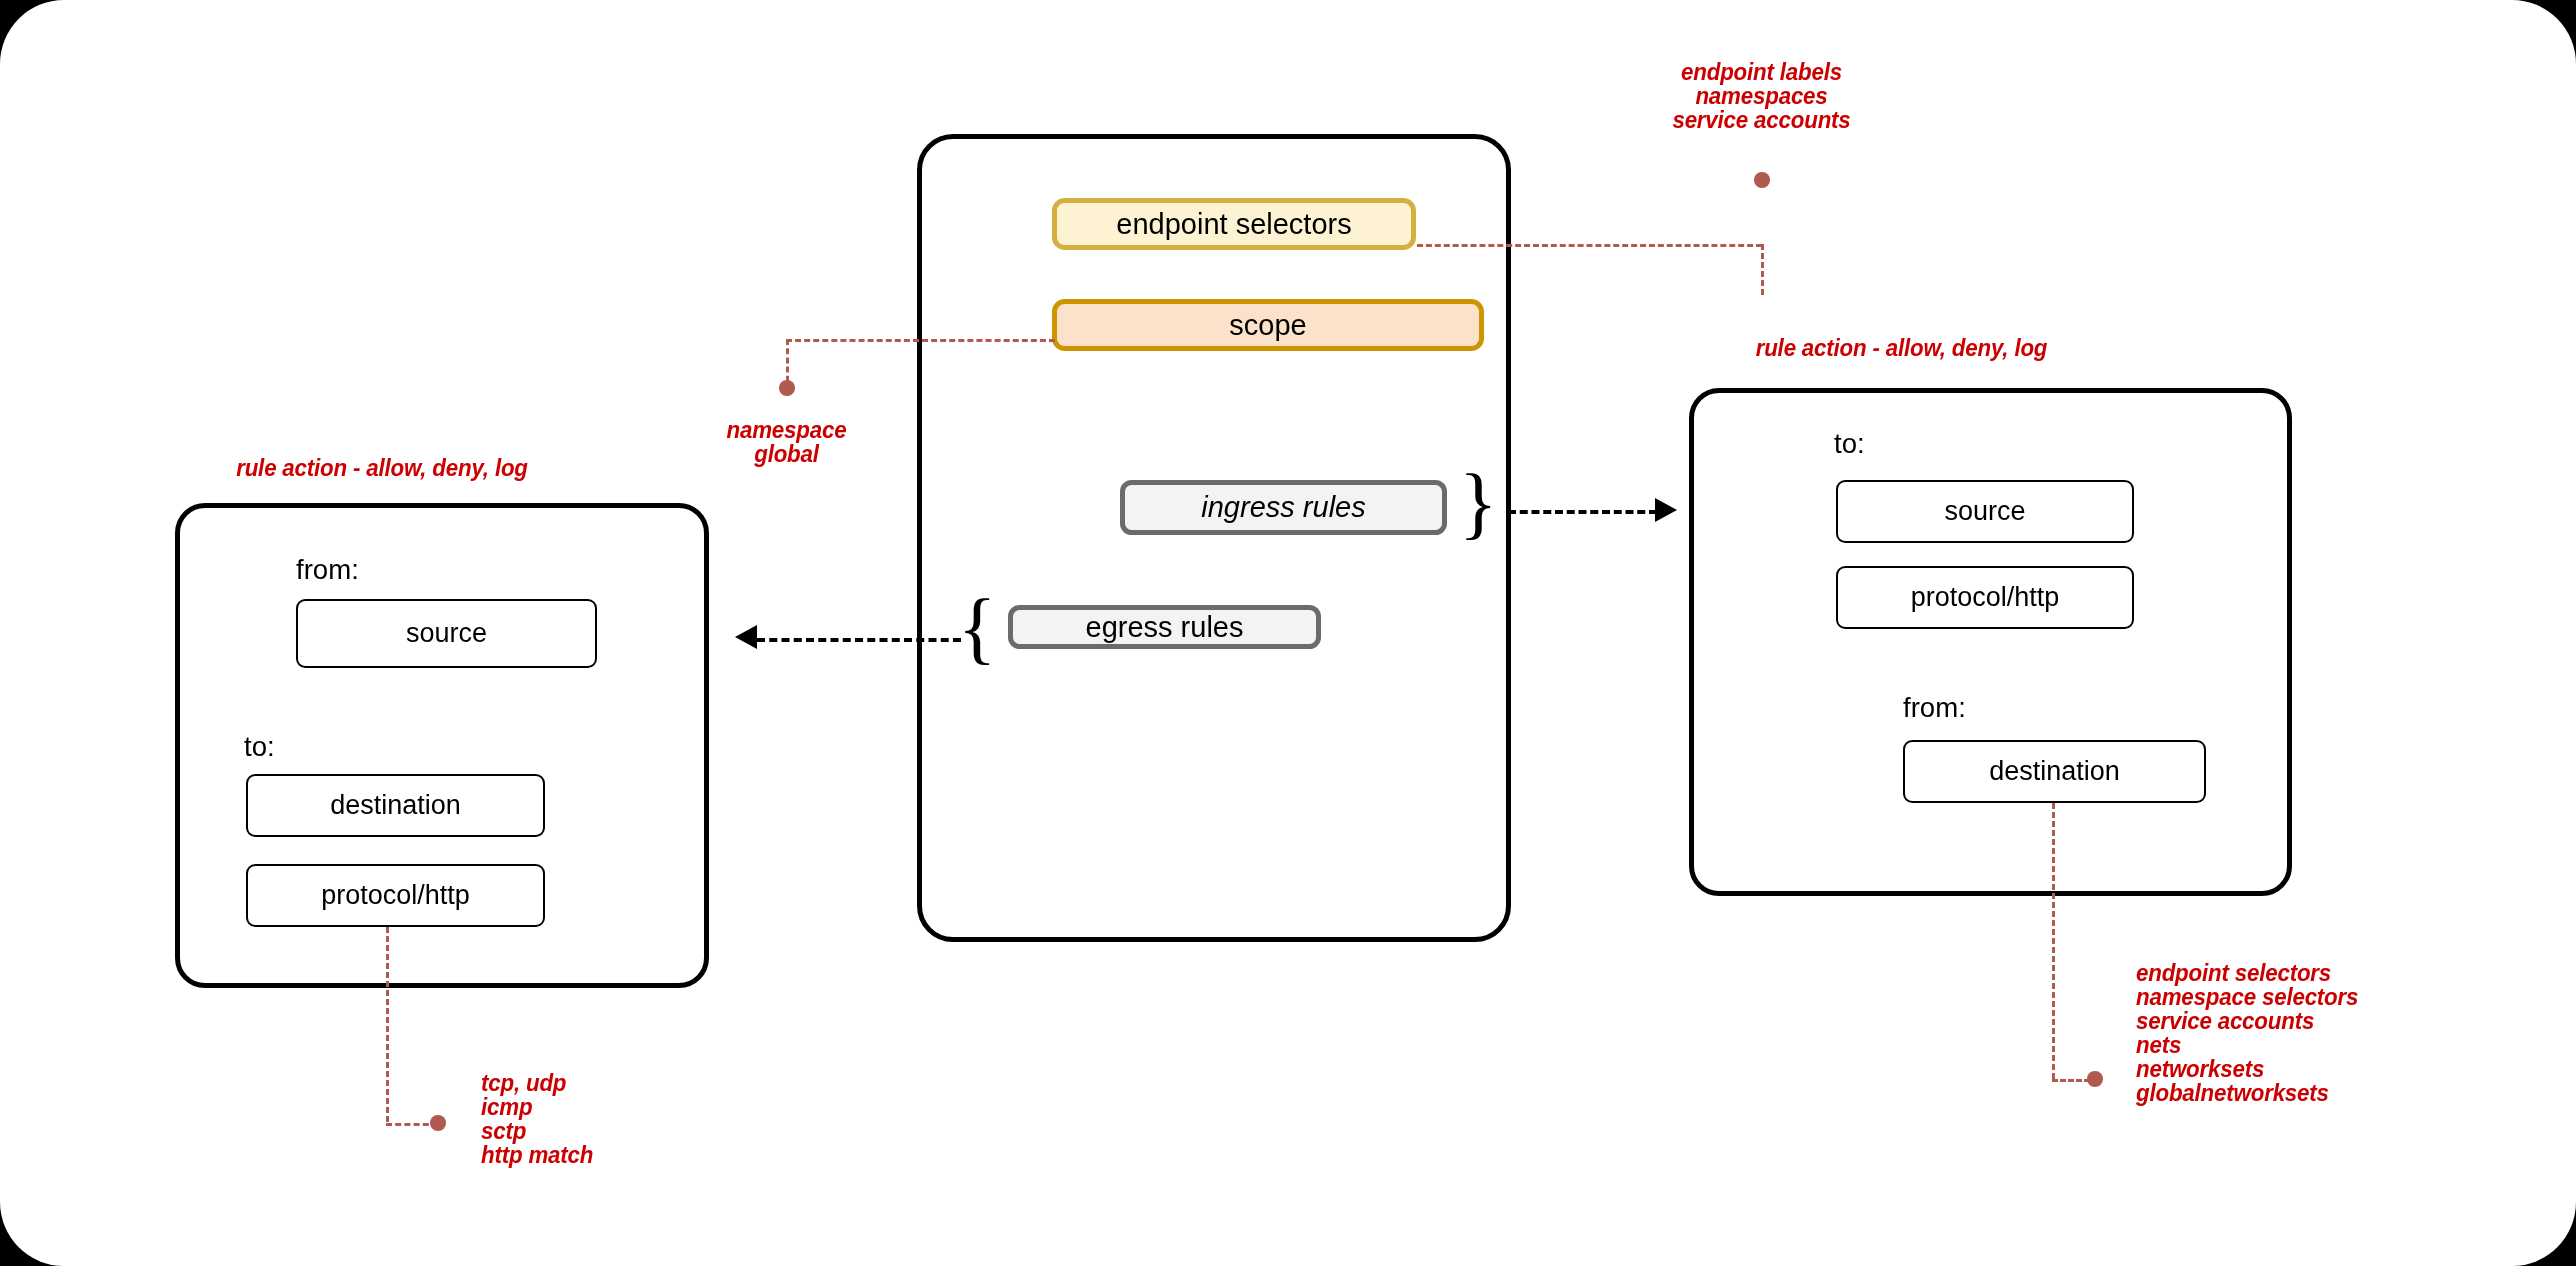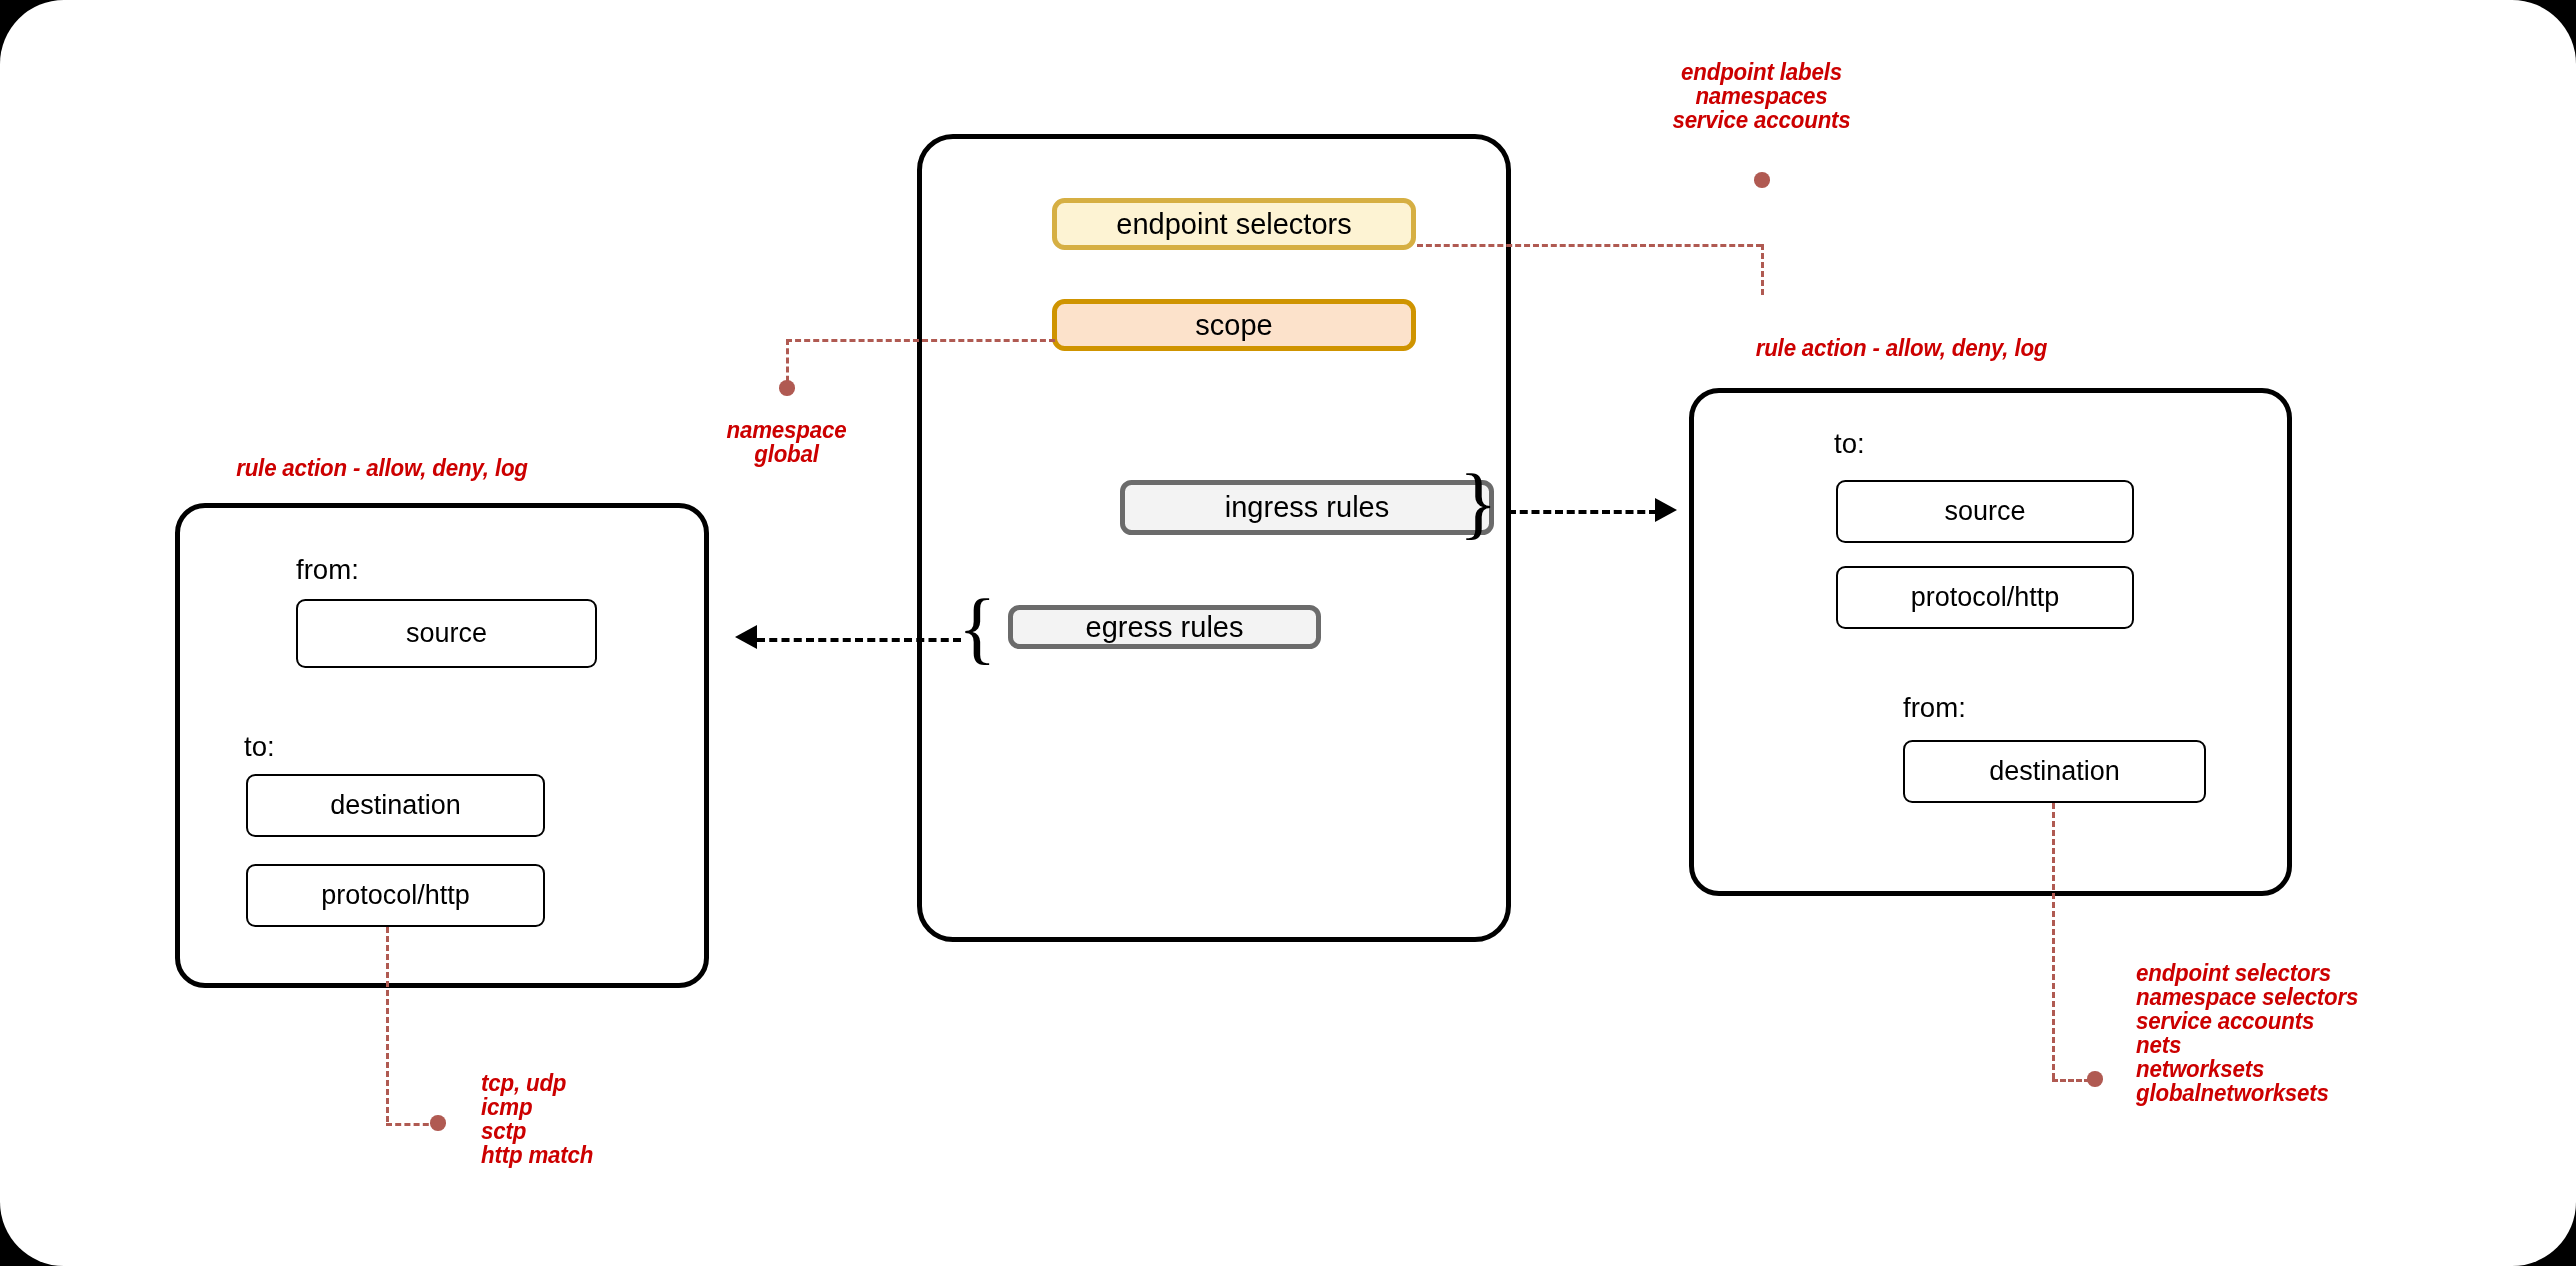--- a/index.html
+++ b/index.html
@@ -57,22 +57,22 @@
 <div id="canvas">
 
   <div class="panel" id="center-panel">
     
     
     
     
   </div>
 
   <div class="box box-endpoint abs" style="left:1052px;top:198px;width:364px;height:52px;">endpoint selectors</div>
-  <div class="box box-scope abs" style="left:1052px;top:299px;width:364px;height:52px;">scope</div>
-  <div class="box box-rules abs" style="left:1120px;top:480px;width:374px;height:55px;">ingress rules</div>
+  <div class="box box-scope abs" style="left:1052px;top:299px;width:432px;height:52px;">scope</div>
+  <div class="box box-rules abs" style="left:1120px;top:480px;width:327px;height:55px;font-style:italic;">ingress rules</div>
   <div class="box box-rules abs" style="left:1008px;top:605px;width:313px;height:44px;">egress rules</div>
 
   <div class="brace" style="left:1459px;top:462px;">}</div>
   <div class="brace" style="left:958px;top:587px;">{</div>
 
   <div class="arrow-line" style="left:1508px;top:510px;width:149px;"></div>
   <div class="arrow-head right" style="left:1655px;top:498px;"></div>
 
   <div class="arrow-line" style="left:757px;top:638px;width:204px;"></div>
   <div class="arrow-head left" style="left:735px;top:625px;"></div>

